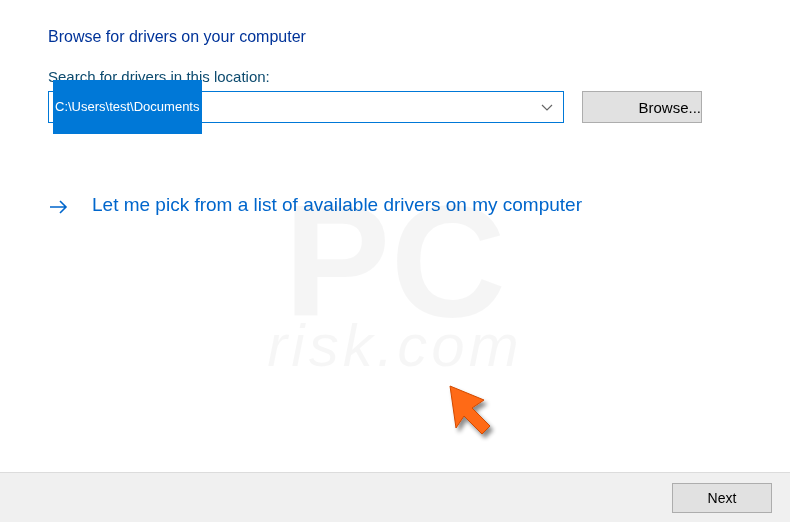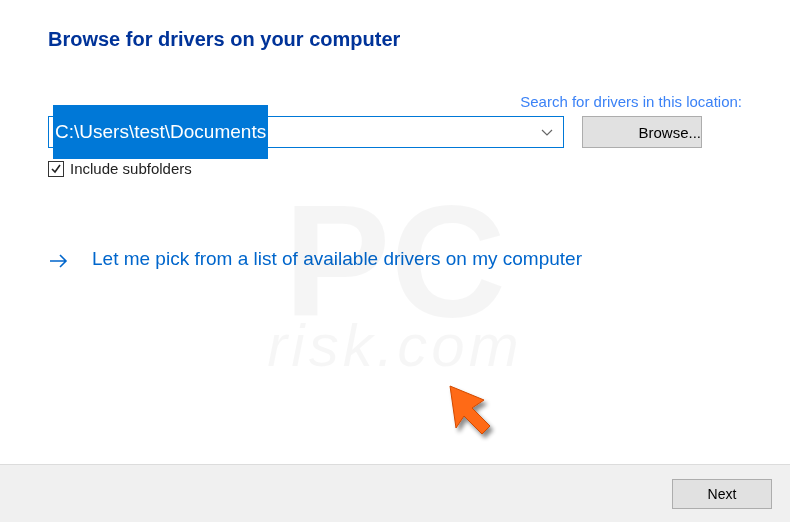--- a/index.html
+++ b/index.html
@@ -13,50 +13,49 @@
     height: 522px;
     background: #fff;
     position: relative;
     overflow: hidden;
   }
   .content {
     padding: 28px 48px 0 48px;
   }
   .title {
     color: #003399;
-    font-size: 20px;
-    font-weight: 700;
-    margin-bottom: 42px;
+    font-size: 16px;
+    font-weight: 400;
+    margin-bottom: 22px;
   }
   .label {
-    color: #3b82f6;
+    color: #0c4a6e;
     font-size: 15px;
     margin-bottom: 6px;
-    text-align: right;
   }
   .path-row {
     display: flex;
     align-items: center;
     gap: 18px;
     margin-bottom: 12px;
   }
   .combo {
     width: 516px;
     height: 32px;
     border: 1px solid #0078d7;
     display: flex;
     align-items: center;
     position: relative;
     background: #fff;
   }
   .combo-text {
     display: inline-block;
     background: #0078d7;
     color: #fff;
-    font-size: 19px;
+    font-size: 13px;
     line-height: 22px;
     padding: 16px 2px;
     margin-left: 4px;
   }
   .combo-chevron {
     position: absolute;
     right: 10px;
     top: 50%;
     transform: translateY(-50%);
     color: #555;
@@ -110,21 +109,21 @@
     color: #0066cc;
     font-size: 14.5px;
     line-height: 1.35;
     max-width: 640px;
   }
   .footer {
     position: absolute;
     bottom: 0;
     left: 0;
     right: 0;
-    height: 58px;
+    height: 50px;
     background: #f0f0f0;
     border-top: 1px solid #dcdcdc;
     display: flex;
     align-items: center;
     justify-content: flex-end;
     padding-right: 18px;
     gap: 10px;
   }
   .footer button {
     width: 100px;
@@ -184,28 +183,20 @@
       <span class="combo-text">C:\Users\test\Documents</span>
       <span class="combo-chevron">
         <svg width="12" height="8" viewBox="0 0 12 8">
             <path d="M1 1 L6 6 L11 1" fill="none" stroke="#666" stroke-width="1.2"></path>
           </svg>
       </span>
     </div>
     <button class="browse-btn">Browse...</button>
   </div>
 
-  <div class="check-row">
-    <span class="checkbox">
-      <svg width="12" height="12" viewBox="0 0 12 12">
-          <path d="M2 6 L5 9 L10 2" fill="none" stroke="#222" stroke-width="1.6"></path>
-        </svg>
-    </span>
-    <span>Include subfolders</span>
-  </div>
 
   <div class="pick-section">
     <span class="arrow-icon">
       <svg width="22" height="18" viewBox="0 0 22 18">
           <path d="M2 9 H18 M12 3 L18 9 L12 15" fill="none" stroke="#0066cc" stroke-width="1.6"></path>
         </svg>
     </span>
     <div>
       <div class="pick-title">Let me pick from a list of available drivers on my computer</div>
     </div>

